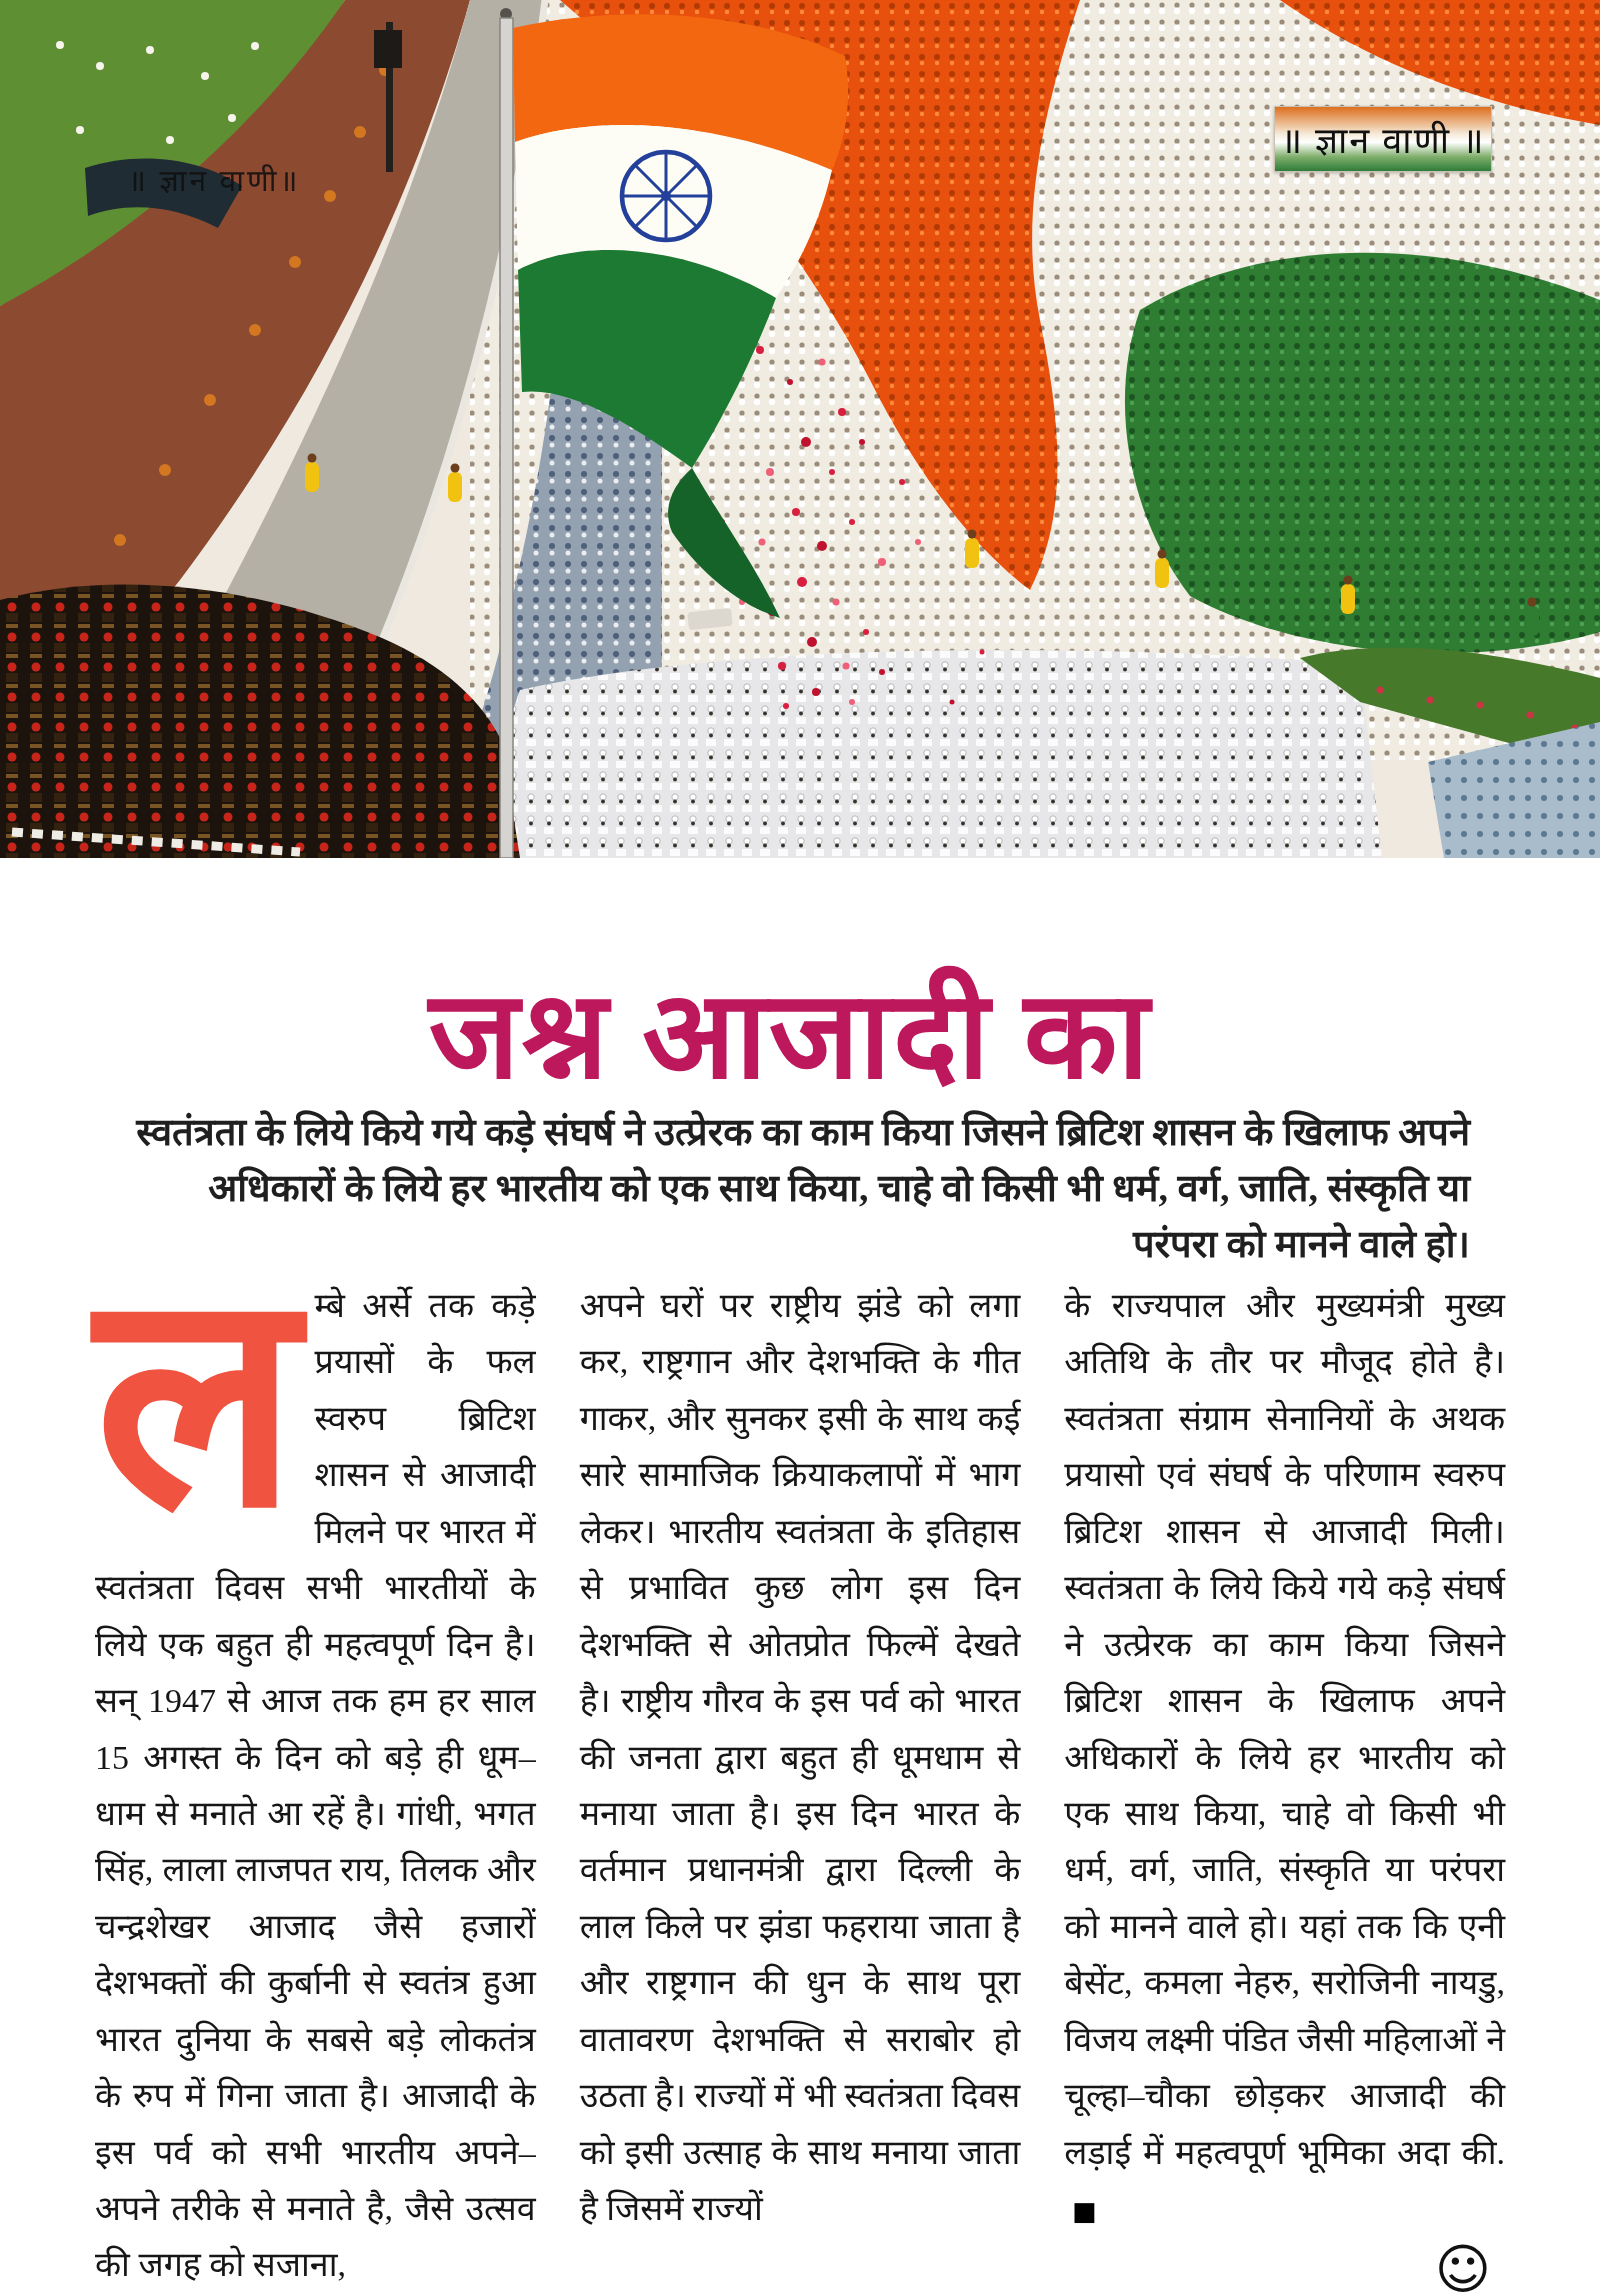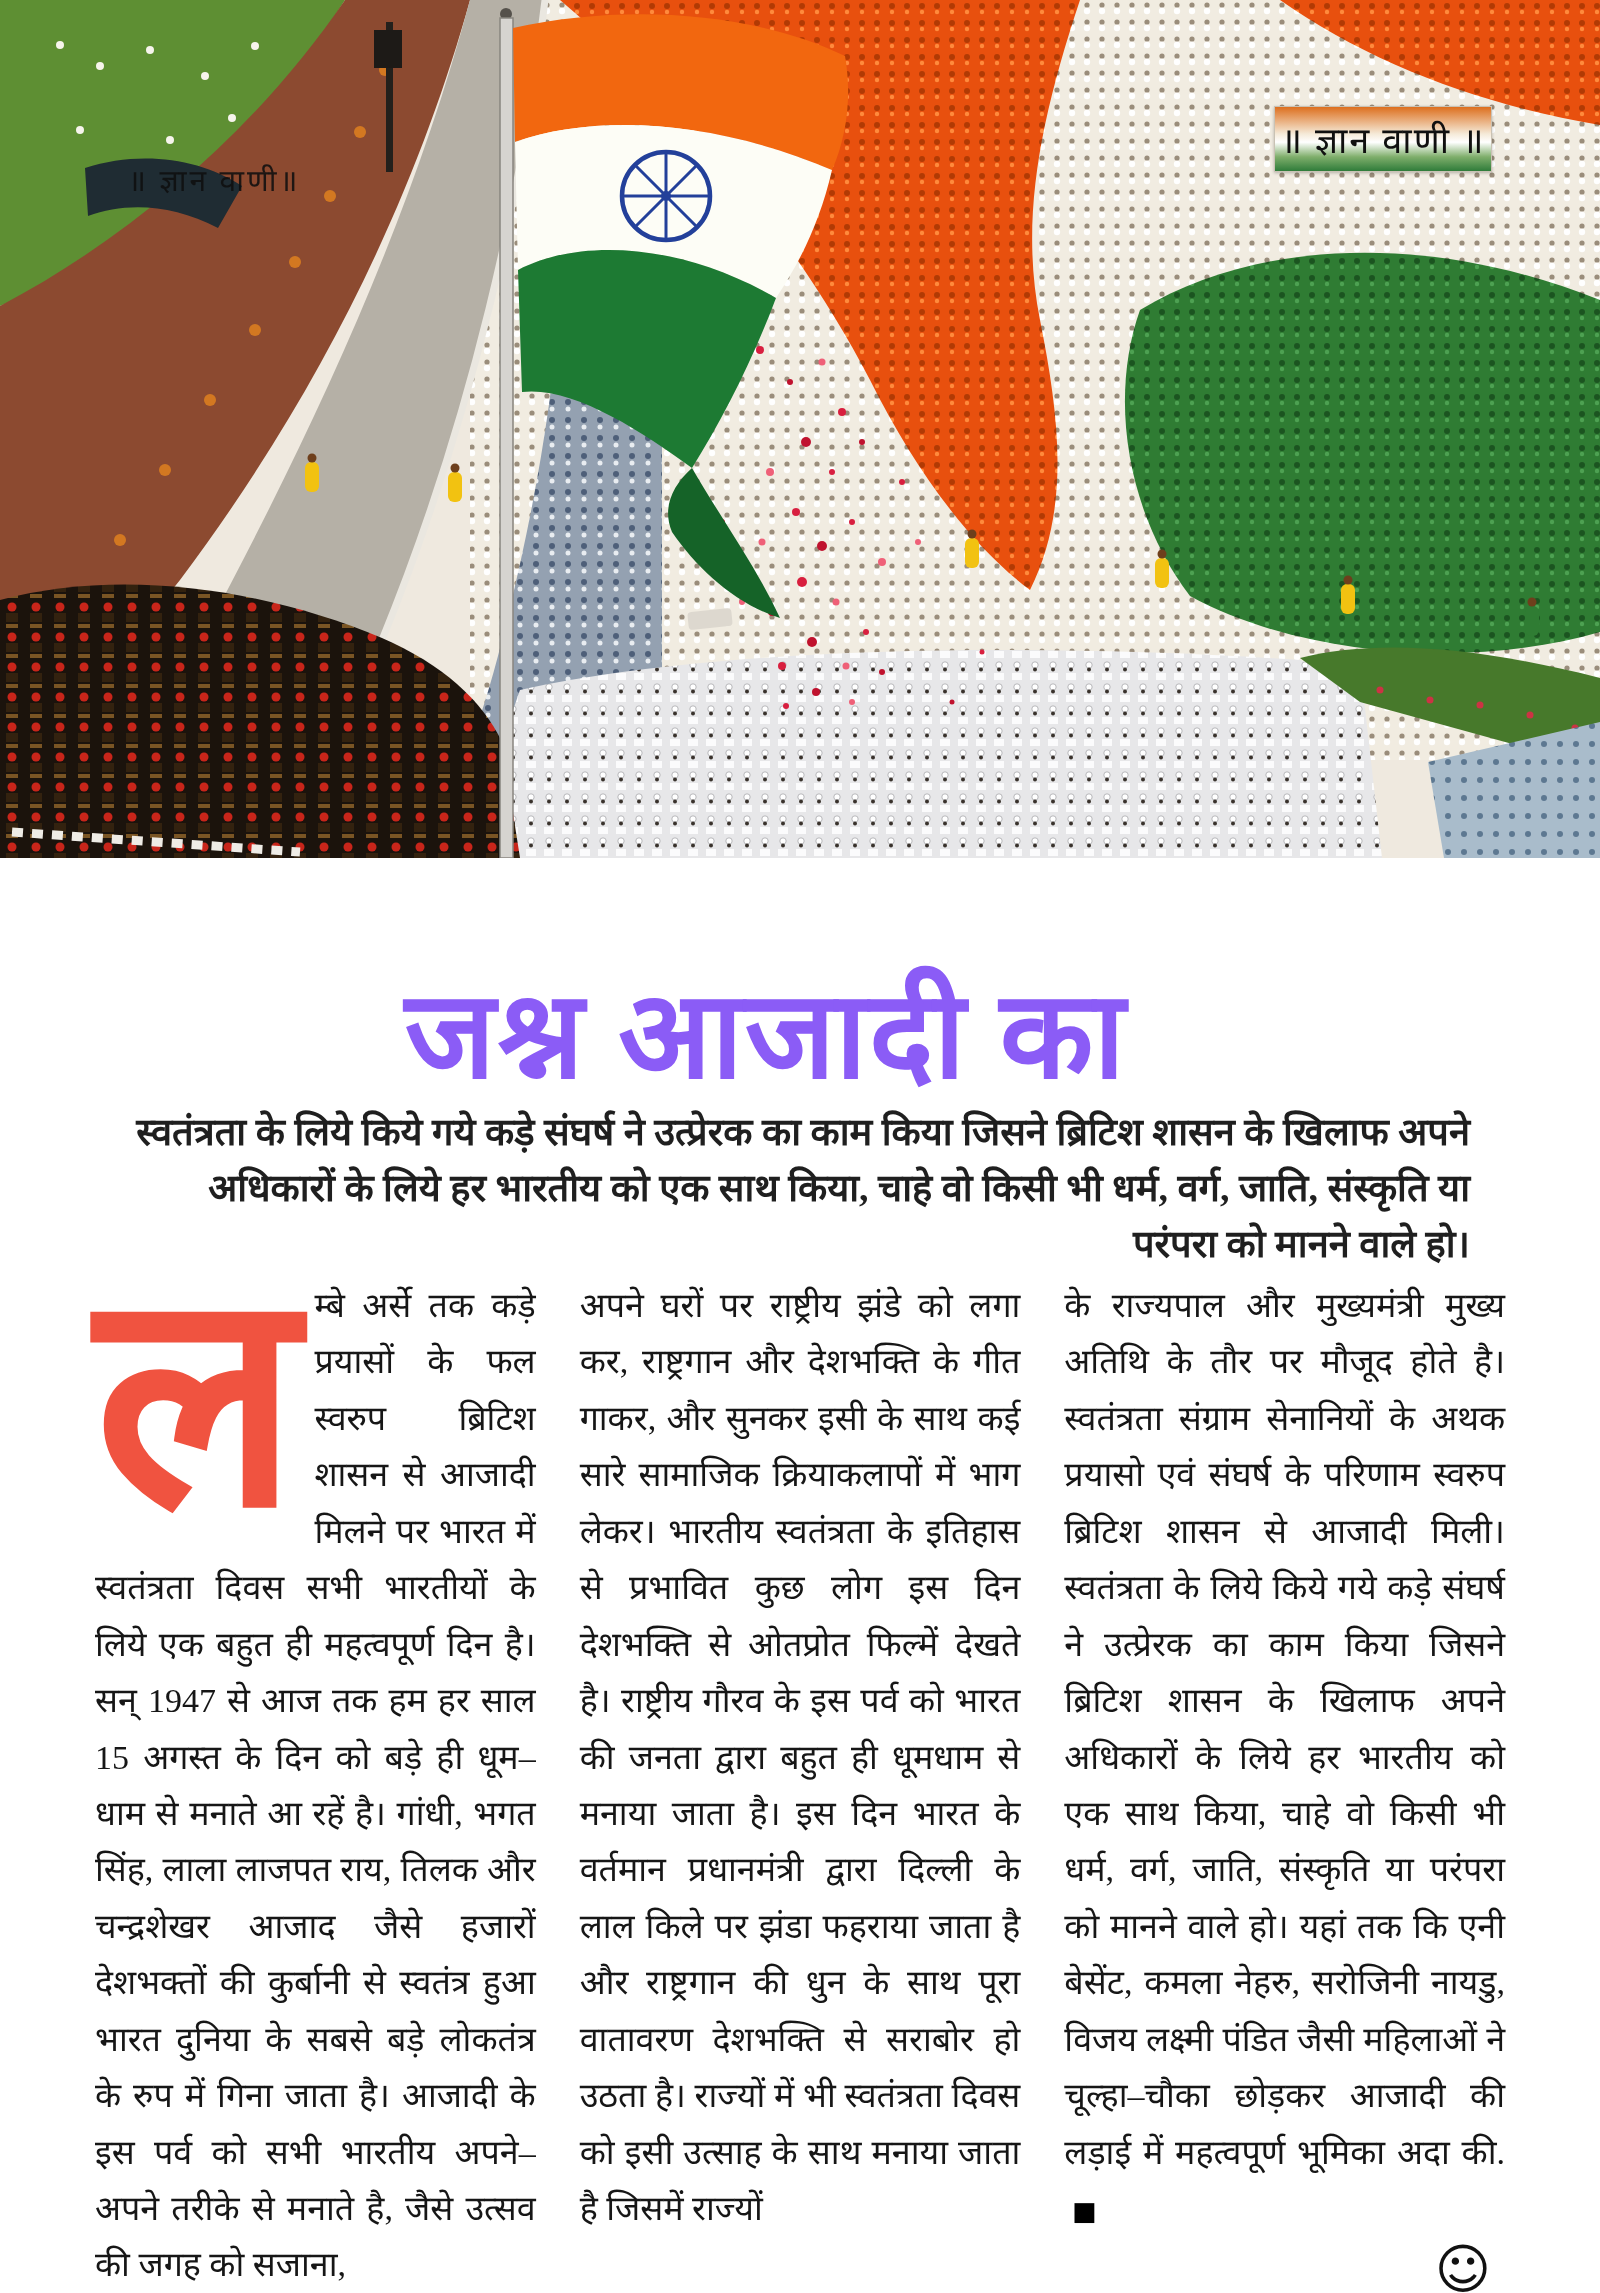--- a/index.html
+++ b/index.html
@@ -12,21 +12,21 @@
   .watermark{position:absolute;top:112px;left:128px;font-size:30px;letter-spacing:3px;
              color:rgba(15,15,15,.88);font-family:"Liberation Serif",serif;margin-top:47px;}
   .badge{position:absolute;top:106px;right:108px;width:216px;height:64px;
          display:flex;align-items:center;justify-content:center;
          background:linear-gradient(180deg,#dd6f1e 0%,#f5ead8 42%,#ffffff 55%,#7fae6b 78%,#2f7c3a 100%);
          border:1px solid #c9c2b4;box-shadow:0 1px 3px rgba(0,0,0,.25);
          font-size:36px;color:#101010;letter-spacing:2px;}
 
   
   .title{position:absolute;top:886px;left:0;width:1532px;text-align:center;
-         font-size:122px;line-height:1.12;font-weight:bold;color:#8b5cf6;letter-spacing:2px;}
+         font-size:122px;line-height:1.12;font-weight:bold;color:#be185d;letter-spacing:2px;padding-left:24px;}
 
   
   .standfirst{position:absolute;top:1066px;left:130px;width:1340px;text-align:right;
               font-size:38px;line-height:1.48;color:#1f1f1f;font-weight:bold;}
 
   
   .columns{position:absolute;top:1278px;left:95px;width:1410px;height:830px;
            display:flex;gap:44px;}
   .col{flex:1 1 0;min-width:0;}
   .body-text{margin:0;font-size:34px;line-height:1.66;text-align:justify;color:#161616;}

